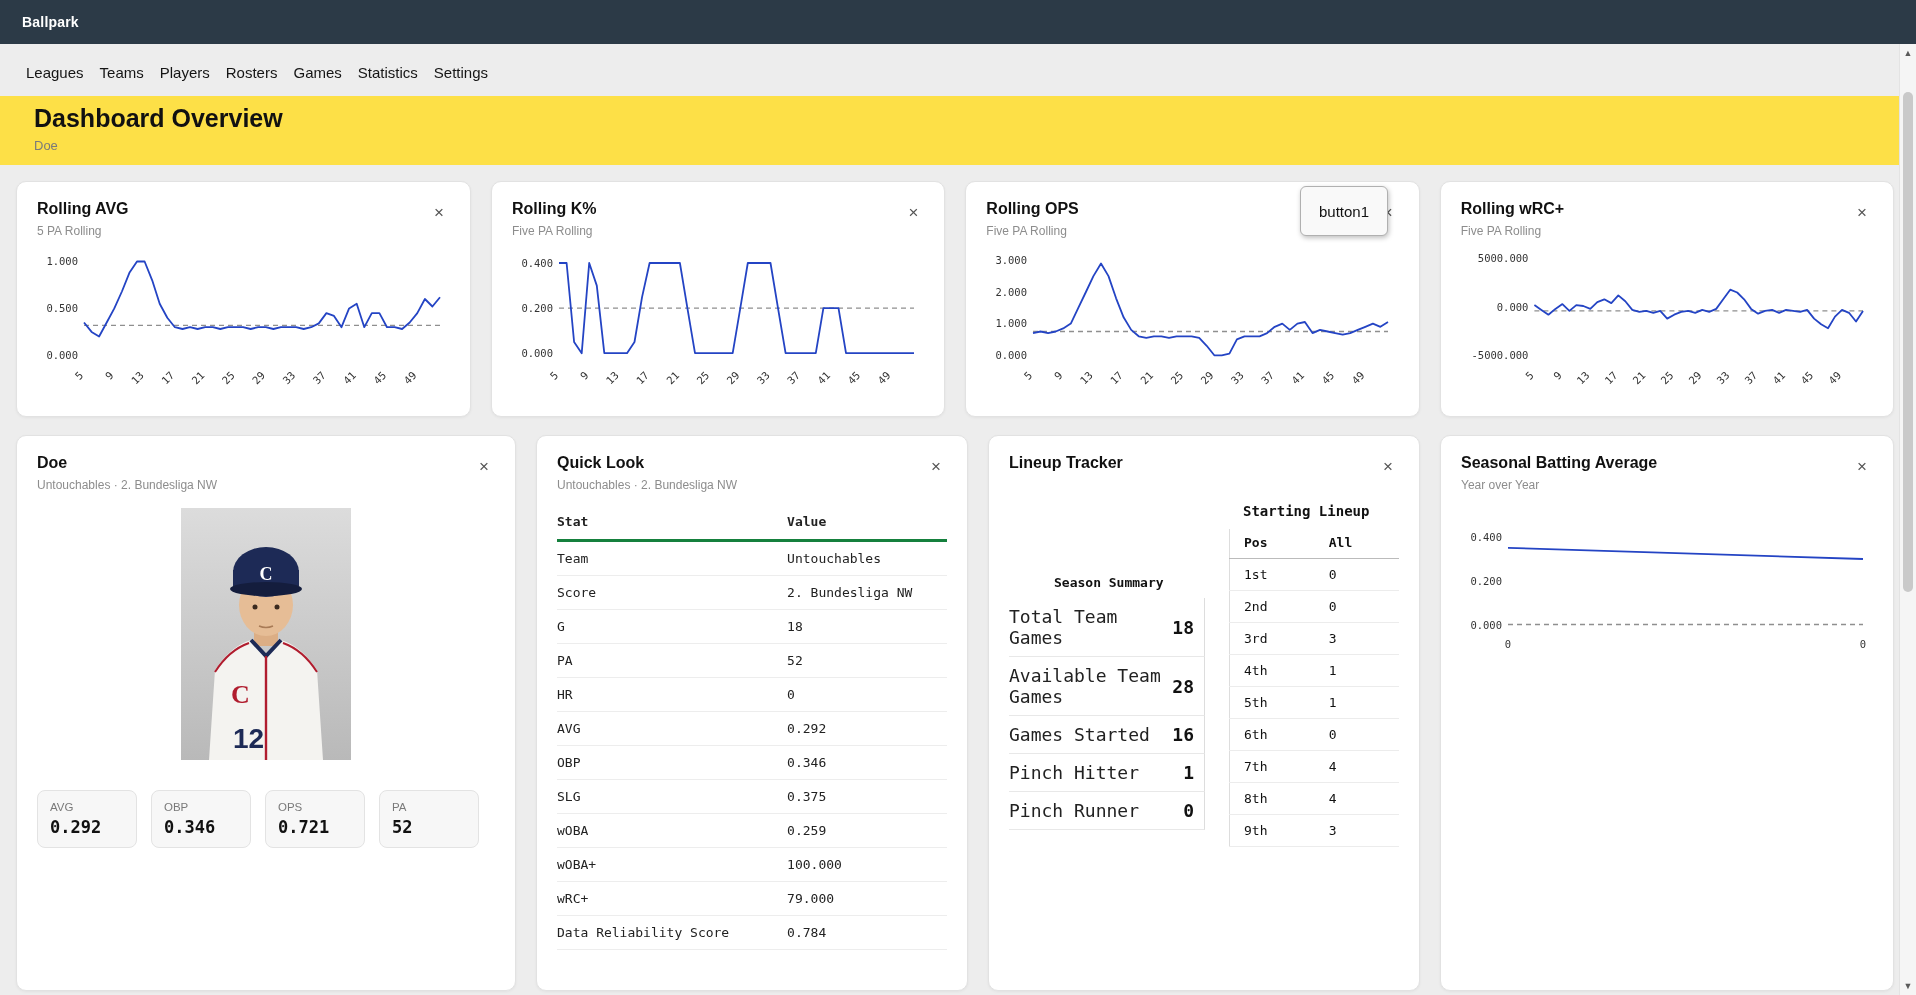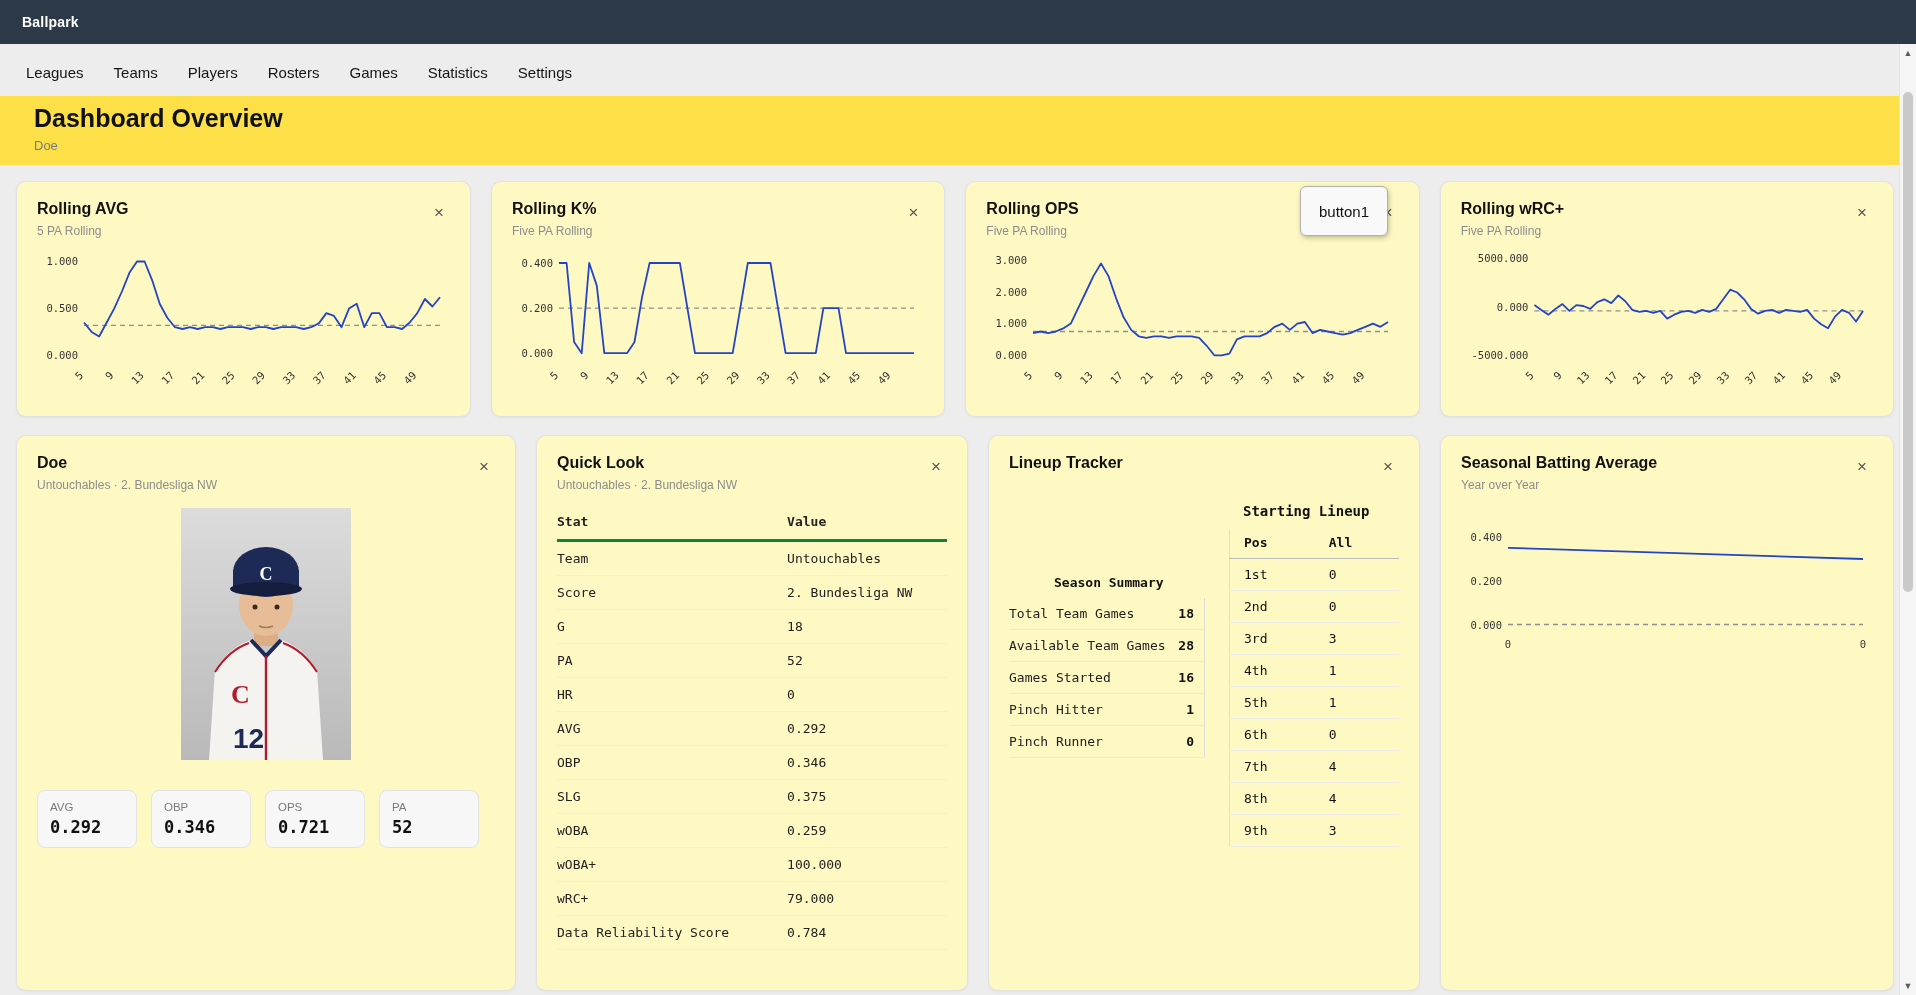--- a/index.html
+++ b/index.html
@@ -3,35 +3,35 @@
 <meta charset="utf-8">
 <style>
   :root { --line:#2444c4; --ref:#8f8f8f; --topbar:#2c3a47; }
   * { box-sizing:border-box; }
   body { margin:0; width:1916px; height:995px; overflow:hidden; background:#ededed;
          font-family:"Liberation Sans", sans-serif; position:relative; color:#111; }
 
   .topbar { height:44px; background:var(--topbar); display:flex; align-items:center; padding:0 22px; }
   .brand { color:#fff; font-size:14px; font-weight:700; letter-spacing:.2px; }
 
-  .navbar { display:flex; gap:30px; padding:20px 26px 15px 26px; }
+  .navbar { display:flex; gap:16px; padding:20px 26px 15px 26px; }
   .nav-item { font-size:15px; color:#151515; cursor:pointer; }
 
   .header-band { background:#fde047; display:flex; justify-content:space-between; align-items:flex-start; padding:8px 50px 12px 34px; }
   .page-title { font-size:25px; font-weight:700; }
   .page-subtitle { font-size:13px; color:#7a7a7a; margin-top:5px; }
   .header-right { text-align:right; padding-top:4px; }
   .as-of { font-family:"DejaVu Sans Mono", monospace; font-size:12px; color:#555; }
   .context { font-size:16px; color:#222; margin-top:8px; }
 
   .content { padding:16px 22px 0 16px; }
   .row1 { display:flex; gap:20px; }
   .row2 { display:flex; gap:20px; margin-top:18px; align-items:flex-start; }
 
-  .card { background:#fef9c3; border:1px solid #e2e2e2; border-radius:10px; box-shadow:0 1px 3px rgba(0,0,0,.05); }
+  .card { background:#ffffff; border:1px solid #e2e2e2; border-radius:10px; box-shadow:0 1px 3px rgba(0,0,0,.05); }
   .chart-card { flex:1; height:236px; padding:18px 20px 6px 20px; }
   .card-head { display:flex; justify-content:space-between; align-items:flex-start; }
   .card-title { font-size:16px; font-weight:700; }
   .card-sub { font-size:12px; color:#8d8d8d; margin-top:6px; }
   .close-btn { border:none; background:transparent; color:#555; font-size:17px; line-height:1; cursor:pointer; padding:4px 6px; }
   .chart-box { width:100%; height:148px; margin-top:8px; }
 
   .player-card { width:500px; height:556px; padding:18px 20px; }
   .photo-wrap { display:flex; justify-content:center; margin-top:16px; }
   .stat-boxes { display:flex; gap:14px; margin-top:30px; }
@@ -43,21 +43,21 @@
   .ql-table { width:100%; border-collapse:collapse; margin-top:14px; font-family:"DejaVu Sans Mono", monospace; font-size:13px; color:#222; }
   .ql-table th { text-align:left; font-weight:700; border-bottom:3px solid #15803d; padding:8px 0 10px 0; }
   .ql-table td { border-bottom:1px solid #ededed; padding:9px 0; }
   .ql-table th:first-child, .ql-table td:first-child { width:59%; }
 
   .lineup-card { width:432px; height:556px; padding:18px 20px; }
   .lineup-body { display:flex; font-family:"DejaVu Sans Mono", monospace; }
   .summary-col { width:196px; margin-top:96px; }
   .summary-title { font-size:13px; font-weight:700; margin-bottom:8px;margin-left:45px; }
   .summary-row { display:flex; justify-content:space-between; gap:10px; align-items:center;
-                 border-bottom:1px solid #e8e8e8; border-right:1px solid #ddd; padding:8px 10px 8px 0; font-size:13px; }
+                 border-bottom:1px solid #e8e8e8; border-right:1px solid #ddd; padding:8px 10px 8px 0; font-size:18px; }
   .s-label { color:#222; }
   .s-value { font-weight:700; }
   .lineup-col { margin-left:24px; margin-top:24px; flex:1; }
   .lineup-title { font-size:14px; font-weight:700; padding-left:14px; }
   .lineup-table { width:100%; border-collapse:collapse; font-size:13px; margin-top:10px; border-left:1px solid #ddd; }
   .lineup-table th { text-align:left; font-weight:700; border-bottom:1px solid #bbb; padding:6px 0 8px 14px;margin-top:17px; }
   .lineup-table td { border-bottom:1px solid #ececec; padding:8px 0 8px 14px; }
 
   .seasonal-card { flex:1; height:556px; padding:18px 20px; }
   .seasonal-box { width:100%; height:140px; margin-top:24px; }

